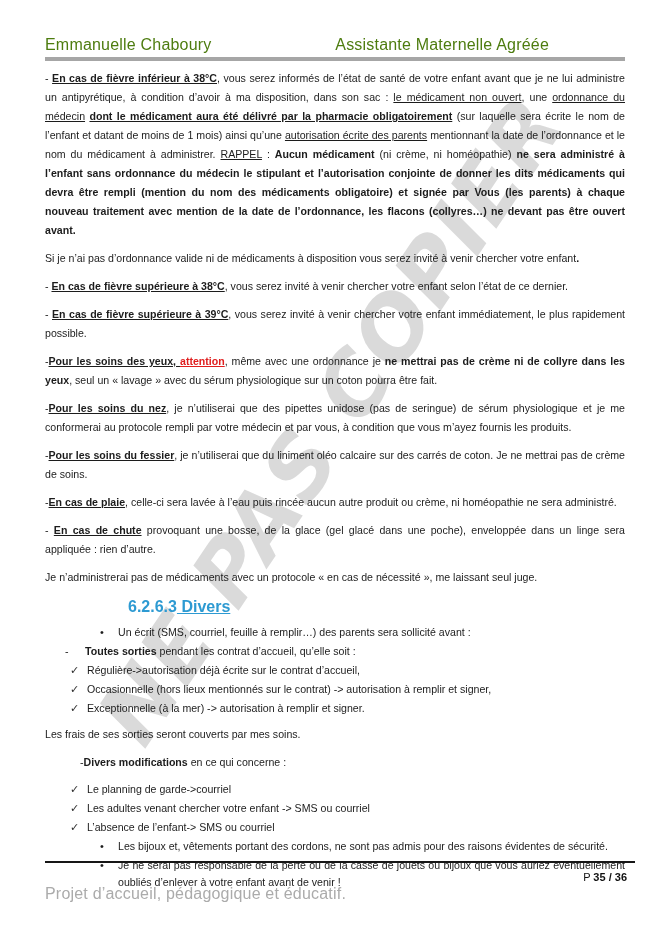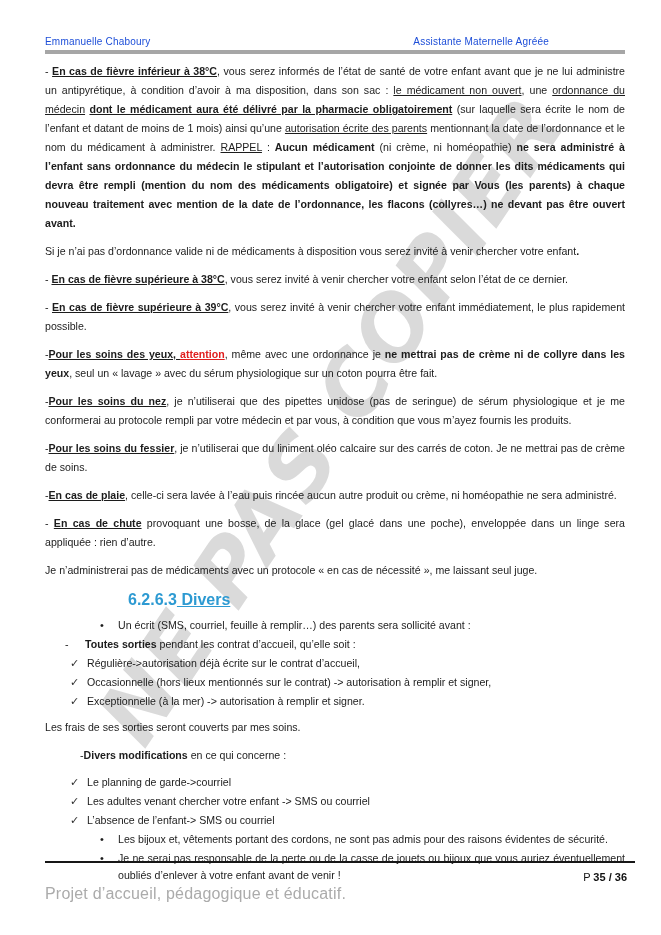--- a/index.html
+++ b/index.html
@@ -11,21 +11,21 @@
   .watermark{
     position:absolute;left:50%;top:420px;
     transform:translate(-50%,-50%) rotate(-56deg);
     font-family:"DejaVu Sans",sans-serif;font-weight:bold;font-style:italic;
     font-size:86px;letter-spacing:2px;white-space:nowrap;
     color:#9a9a9a;opacity:.36;z-index:1;pointer-events:none;
   }
   
   .header{position:relative;z-index:2;padding:36px 36px 0 45px;}
   .header-row{display:flex;justify-content:space-between;align-items:baseline;
-    font-size:10px;color:#1d4ed8;letter-spacing:.2px;}
+    font-size:16px;color:#4d7c0f;letter-spacing:.2px;}
   .header-right{padding-right:76px;}
   .header-rule{height:4px;background:var(--gray,#a6a6a6);margin-top:3px;}
   
   .doc-body{position:relative;z-index:2;padding:8px 36px 0 45px;
     font-size:10.6px;line-height:19px;}
   .blk-p{margin:0 0 9px;text-align:justify;}
   .blk-p.sp{margin-top:8px;}
   .blk-heading{margin:7px 0 6px;padding-left:83px;font-size:16px;line-height:22px;
     font-weight:bold;color:var(--blue,#2d9ad2);}
   .blk-bullet,.blk-check,.blk-dash{display:flex;margin:0 0 2px;line-height:17px;}

